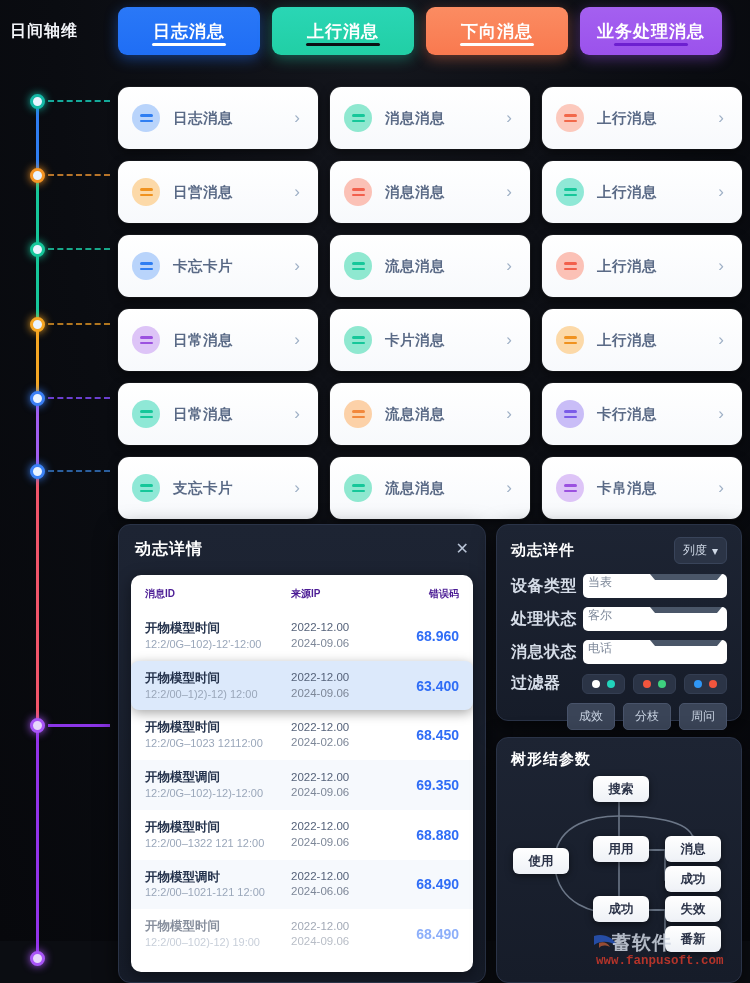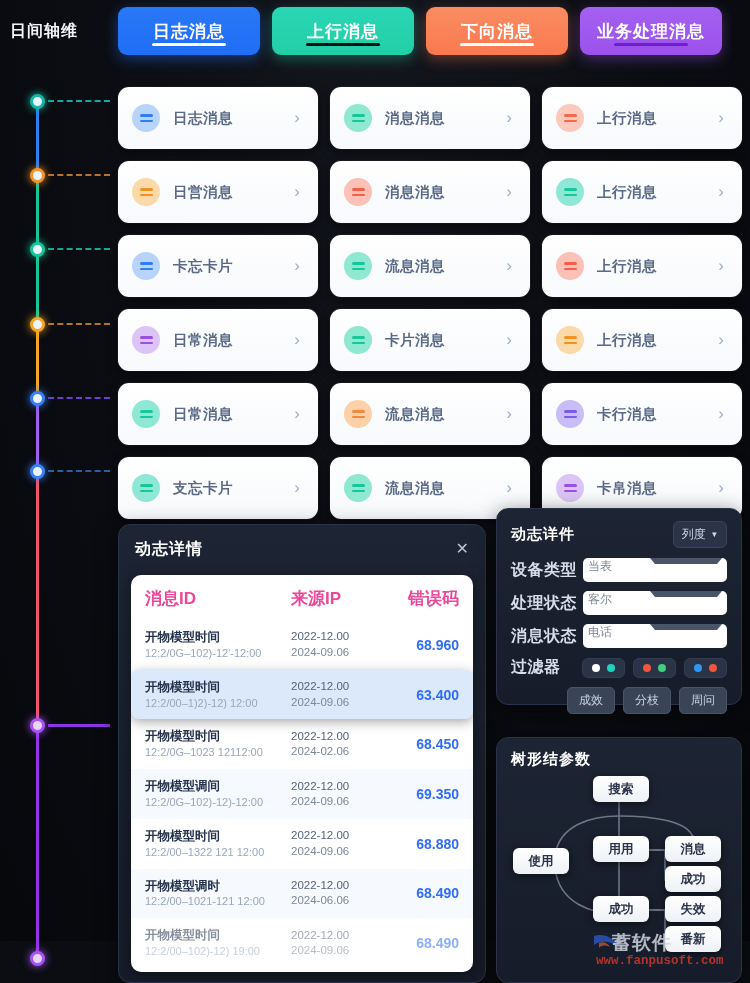--- a/index.html
+++ b/index.html
@@ -53,38 +53,38 @@
   .detail { position:absolute; left:118px; top:524px; width:368px; height:459px;
             background:linear-gradient(180deg,#1d2433,#161c29); border-radius:12px;
             border:1px solid #2a3347; box-shadow:0 6px 22px rgba(0,0,0,.6); overflow:hidden; }
   .detail-hd { height:48px; display:flex; align-items:center; padding:0 16px; }
   .detail-title { color:#fff; font-size:16px; font-weight:700; letter-spacing:1px; flex:1; }
   .close-x { color:#b9c4d6; font-size:16px; cursor:pointer; line-height:1; }
   .tbl-wrap { position:absolute; left:12px; top:50px; right:12px; bottom:10px;
               background:#fff; border-radius:10px; overflow:hidden;
               box-shadow:0 4px 16px rgba(0,0,0,.45); }
   .tbl-hd { display:flex; padding:12px 14px 10px; }
-  .tbl-hd div { color:#ec4899; font-size:17px; font-weight:700; }
+  .tbl-hd div { color:#4c1d95; font-size:10px; font-weight:700; }
   .col1 { flex:1; } .col2 { width:104px; } .col3 { width:64px; text-align:right; }
   .trow { display:flex; align-items:center; padding:9px 14px; position:relative; }
   .trow.sel { background:#dce9fb; border-radius:8px;
               box-shadow:0 3px 12px rgba(0,0,0,.35); z-index:3; }
   .trow.alt { background:#f6f9fd; }
   .r-main { color:#24324c; font-size:12.5px; font-weight:600; line-height:1.35; }
   .r-sub { color:#9aa7ba; font-size:11px; line-height:1.35; }
   .r-d1 { color:#55627a; font-size:11.5px; line-height:1.35; }
   .r-d2 { color:#7d8798; font-size:11.5px; line-height:1.35; }
   .r-code { color:#2f6df6; font-size:14px; font-weight:700; text-align:right; }
   .fade-last { opacity:.55; }
 
   
   .rpanel { position:absolute; left:496px; width:246px;
             background:linear-gradient(180deg,#1d2433,#161c29); border-radius:12px;
             border:1px solid #2a3347; box-shadow:0 6px 22px rgba(0,0,0,.6); }
-  .rp1 { top:508px; height:197px; padding:12px 14px;font-family:Liberation Mono, monospace; }
+  .rp1 { top:524px; height:197px; padding:12px 14px; }
   .rp2 { top:737px; height:246px; padding:12px 14px; overflow:hidden; }
   .rp-hd { display:flex; align-items:center; margin-bottom:10px; }
   .rp-title { color:#fff; font-size:15px; font-weight:700; letter-spacing:1px; flex:1; }
   .pill { background:#2b3446; color:#cfd8e6; font-size:12px; border-radius:6px;
           padding:4px 8px; display:flex; align-items:center; gap:5px; cursor:pointer;
           border:1px solid #39445a; }
   .frow { display:flex; align-items:center; margin-bottom:9px; }
   .flabel { width:72px; color:#d6dde8; font-size:16px; font-weight:700; letter-spacing:.5px; }
   .fsel { flex:1; height:24px; background:#fff; border-radius:5px; display:flex;
           padding:0 5px; cursor:pointer; }

